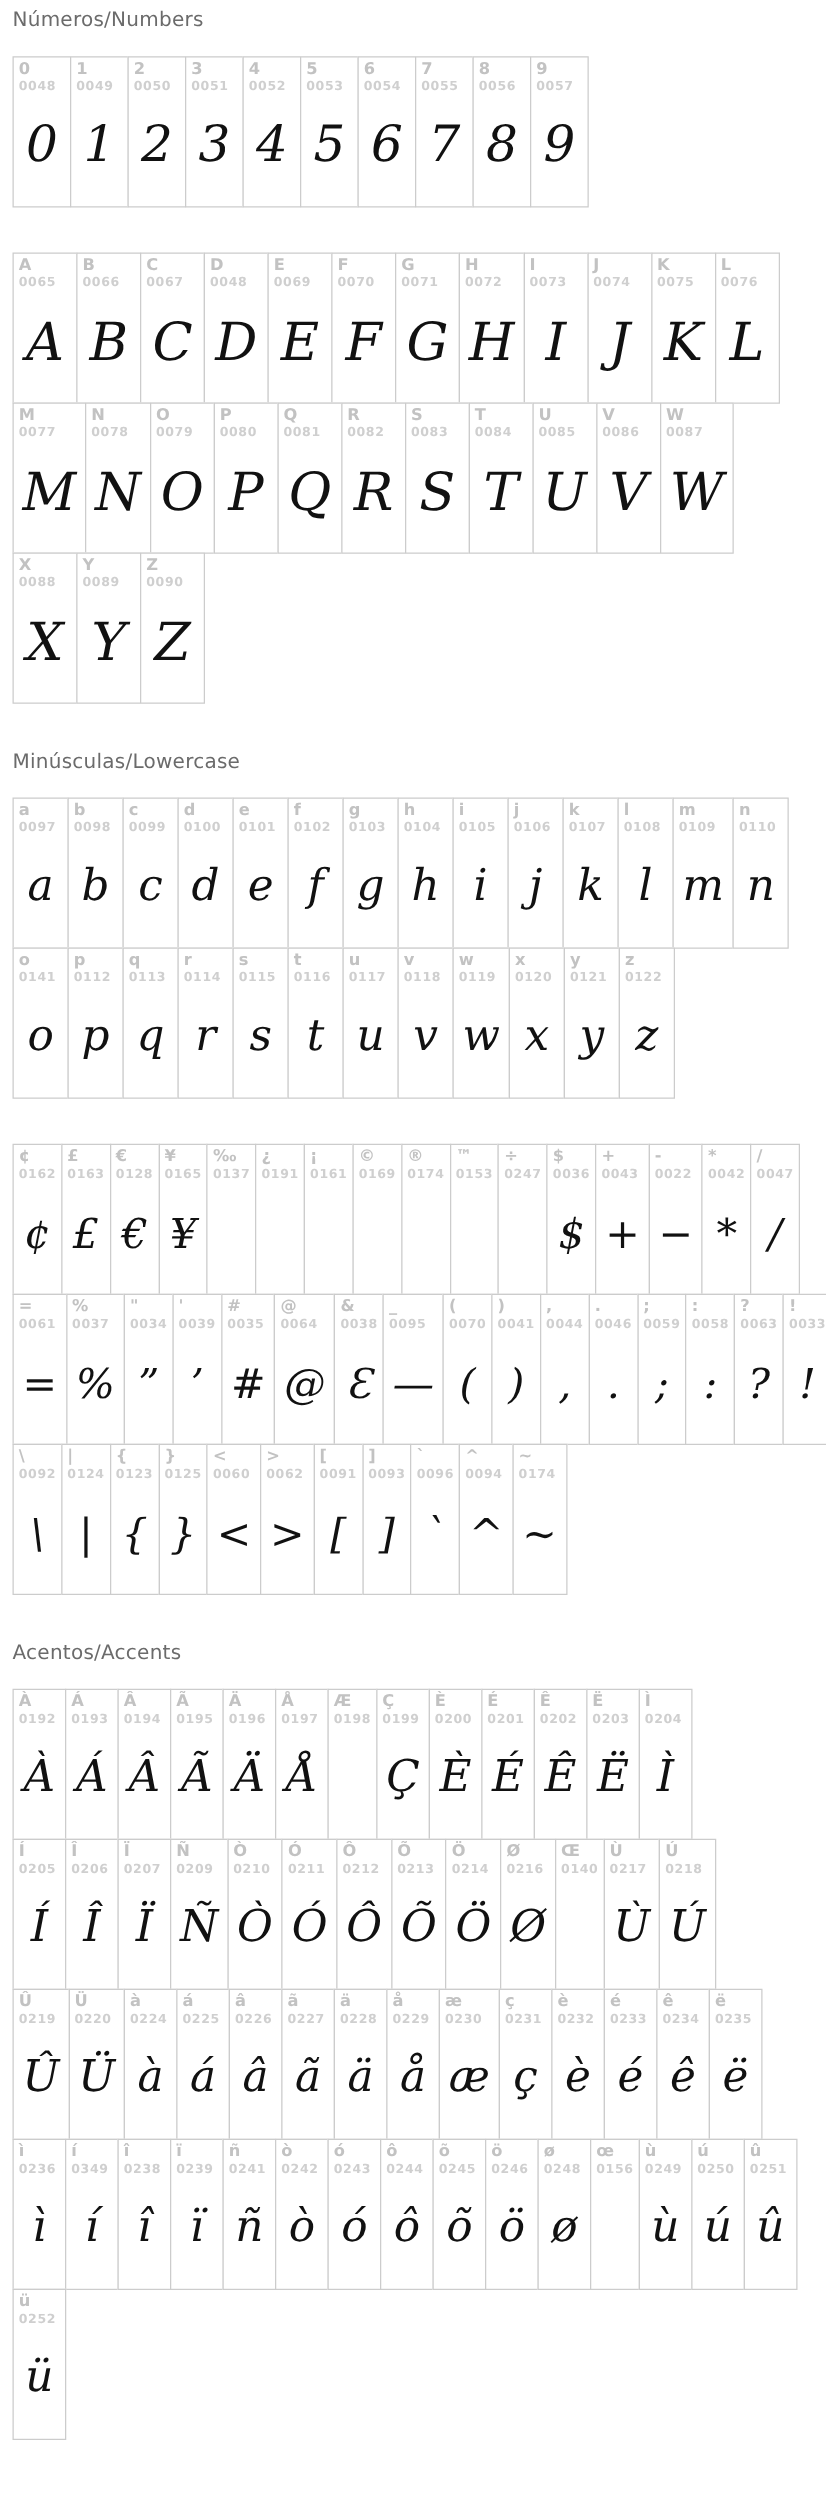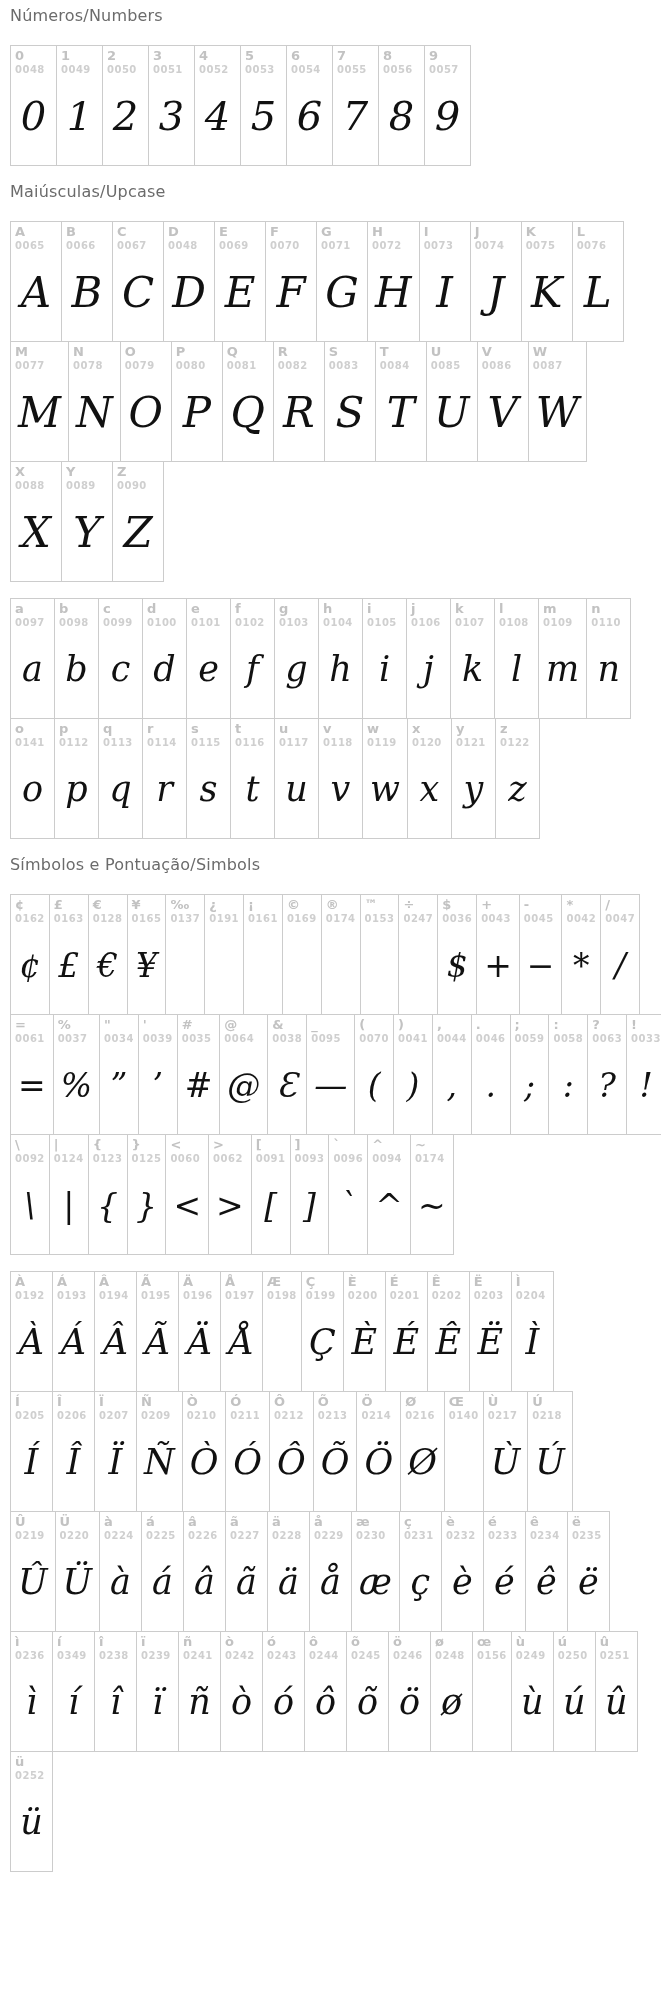--- a/index.html
+++ b/index.html
@@ -1,18 +1,18 @@
 <!DOCTYPE html>
 <html><head>
 <meta charset="utf-8">
 <style>
   html,body{margin:0;padding:0;background:#ffffff;}
   body{font-family:"DejaVu Sans","Liberation Sans",sans-serif;width:661px;}
   .wrap{padding:6px 0 30px 10px;box-sizing:border-box;width:661px;}
-  .section{margin-bottom:16px;}
+  .section{margin-bottom:36px;}
   .section-title{font-size:16px;font-weight:400;color:#6b6b6b;margin:0 0 20px 0;letter-spacing:0.2px;}
   .row{display:flex;align-items:stretch;flex-wrap:nowrap;}
   .row + .row{margin-top:-1px;}
   .cell{border:1px solid #cccccc;margin-left:-1px;box-sizing:border-box;height:121px;
         display:flex;flex-direction:column;background:#ffffff;flex:0 0 auto;}
   .cell:first-child{margin-left:0;}
   .cellhead{padding:3px 4px 0 4px;line-height:1.05;}
   .char-label{display:block;font-size:13px;font-weight:bold;color:#c2c2c2;}
   .char-code{display:block;font-size:10px;font-weight:bold;color:#cfcfcf;margin-top:2px;letter-spacing:0.5px;}
   .glyph{flex:1;display:flex;align-items:center;justify-content:center;
@@ -99,21 +99,20 @@
         <div class="cell">
           <div class="cellhead">
             <span class="char-label">9</span>
             <span class="char-code">0057</span>
           </div>
           <div class="glyph">9</div>
         </div>
       </div>
     </section>
     <section class="section" data-index="1">
-      <h2 class="section-title">Maiúsculas/Upcase</h2>
       <div class="row">
         <div class="cell">
           <div class="cellhead">
             <span class="char-label">A</span>
             <span class="char-code">0065</span>
           </div>
           <div class="glyph">A</div>
         </div>
         <div class="cell">
           <div class="cellhead">
@@ -290,20 +289,21 @@
         <div class="cell">
           <div class="cellhead">
             <span class="char-label">Z</span>
             <span class="char-code">0090</span>
           </div>
           <div class="glyph">Z</div>
         </div>
       </div>
     </section>
     <section class="section" data-index="2">
+      <h2 class="section-title">Minúsculas/Lowercase</h2>
       <div class="row">
         <div class="cell">
           <div class="cellhead">
             <span class="char-label">a</span>
             <span class="char-code">0097</span>
           </div>
           <div class="glyph">a</div>
         </div>
         <div class="cell">
           <div class="cellhead">
@@ -478,21 +478,20 @@
         <div class="cell">
           <div class="cellhead">
             <span class="char-label">z</span>
             <span class="char-code">0122</span>
           </div>
           <div class="glyph">z</div>
         </div>
       </div>
     </section>
     <section class="section" data-index="3">
-      <h2 class="section-title">Símbolos e Pontuação/Simbols</h2>
       <div class="row">
         <div class="cell">
           <div class="cellhead">
             <span class="char-label">¢</span>
             <span class="char-code">0162</span>
           </div>
           <div class="glyph">¢</div>
         </div>
         <div class="cell">
           <div class="cellhead">
@@ -574,21 +573,21 @@
         <div class="cell">
           <div class="cellhead">
             <span class="char-label">+</span>
             <span class="char-code">0043</span>
           </div>
           <div class="glyph">+</div>
         </div>
         <div class="cell">
           <div class="cellhead">
             <span class="char-label">-</span>
-            <span class="char-code">0045</span>
+            <span class="char-code">0022</span>
           </div>
           <div class="glyph">−</div>
         </div>
         <div class="cell">
           <div class="cellhead">
             <span class="char-label">*</span>
             <span class="char-code">0042</span>
           </div>
           <div class="glyph">*</div>
         </div>
@@ -788,20 +787,21 @@
         <div class="cell">
           <div class="cellhead">
             <span class="char-label">~</span>
             <span class="char-code">0174</span>
           </div>
           <div class="glyph">~</div>
         </div>
       </div>
     </section>
     <section class="section" data-index="4">
+      <h2 class="section-title">Acentos/Accents</h2>
       <div class="row">
         <div class="cell">
           <div class="cellhead">
             <span class="char-label">À</span>
             <span class="char-code">0192</span>
           </div>
           <div class="glyph">À</div>
         </div>
         <div class="cell">
           <div class="cellhead">

